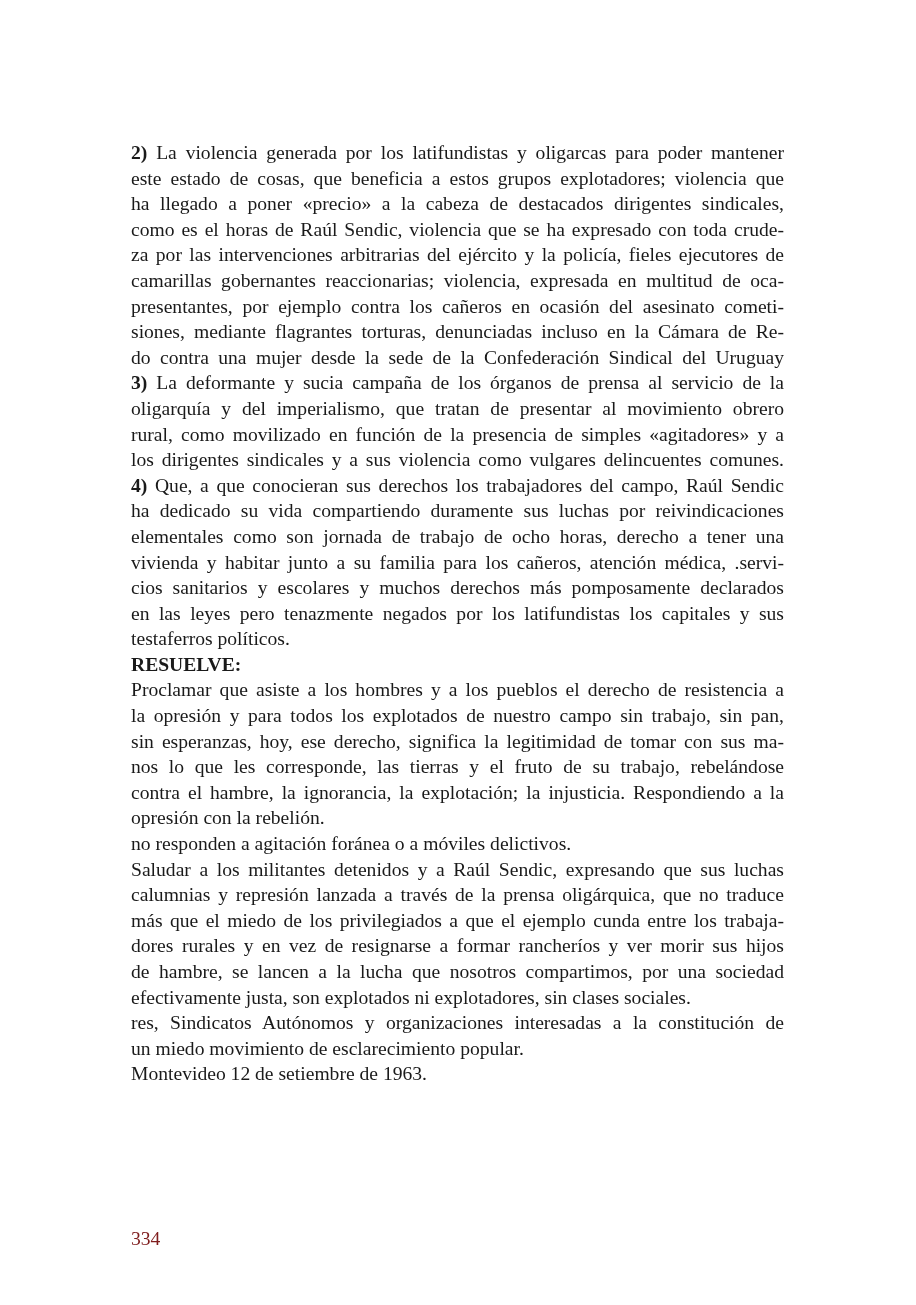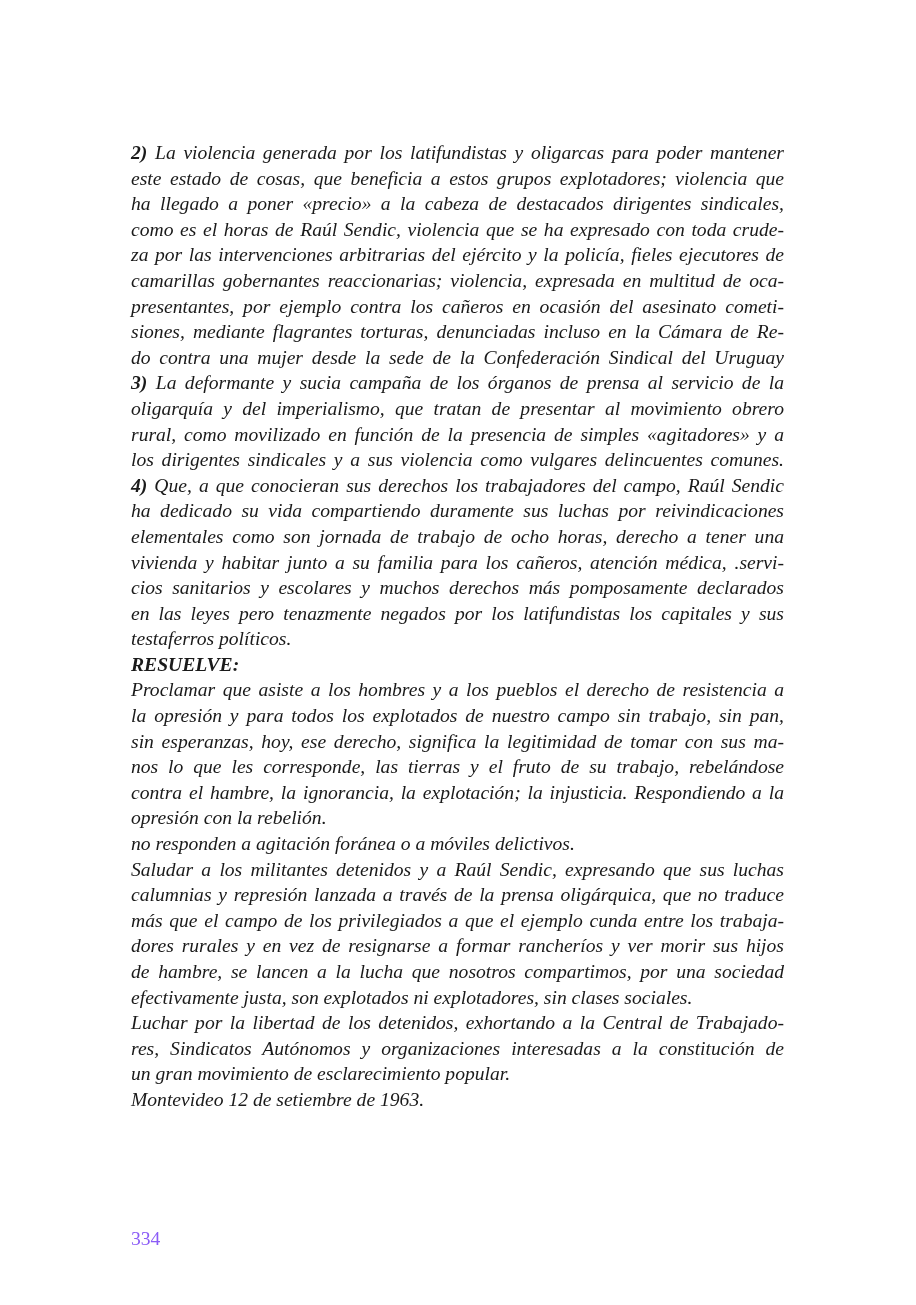--- a/index.html
+++ b/index.html
@@ -13,21 +13,20 @@
       position: relative;
       overflow: hidden;
       font-family: "Liberation Serif", "DejaVu Serif", serif;
       color: #1a1a1a;
     }
     .page {
       position: absolute;
       left: 131px;
       top: 140px;
       width: 653px;
-      font-style: italic;
     }
     .line {
       display: block;
       height: 25.6px;
       line-height: 25.6px;
       font-size: 19.6px;
       text-align: justify;
       text-align-last: justify;
       white-space: nowrap;
       overflow: visible;
@@ -41,21 +40,21 @@
     }
     .heading {
       text-align-last: left;
     }
     .page-number {
       position: absolute;
       left: 131px;
       top: 1226px;
       font-size: 19.6px;
       line-height: 25px;
-      color: #8b5cf6;
+      color: #7f1d1d;
     }
   </style>
 </head>
 <body>
 
 <div class="page">
 
   <div>
     <span class="line"><span class="bold">2)</span><span> La violencia generada por los latifundistas y oligarcas para poder mantener</span></span>
     <span class="line">este estado de cosas, que beneficia a estos grupos explotadores; violencia que</span>
@@ -96,28 +95,27 @@
     <span class="line last">opresión con la rebelión.</span>
   </div>
 
   <div>
     <span class="line last">no responden a agitación foránea o a móviles delictivos.</span>
     <span class="line">Saludar a los militantes detenidos y a Raúl Sendic, expresando que sus luchas</span>
   </div>
 
   <div>
     <span class="line">calumnias y represión lanzada a través de la prensa oligárquica, que no traduce</span>
-    <span class="line">más que el campo de los privilegiados a que el ejemplo cunda entre los trabaja-</span>
+    <span class="line">más que el miedo de los privilegiados a que el ejemplo cunda entre los trabaja-</span>
     <span class="line">dores rurales y en vez de resignarse a formar rancheríos y ver morir sus hijos</span>
     <span class="line">de hambre, se lancen a la lucha que nosotros compartimos, por una sociedad</span>
     <span class="line last">efectivamente justa, son explotados ni explotadores, sin clases sociales.</span>
   </div>
 
   <div>
-    <span class="line">Luchar por la libertad de los detenidos, exhortando a la Central de Trabajado-</span>
     <span class="line">res, Sindicatos Autónomos y organizaciones interesadas a la constitución de</span>
-    <span class="line last">un gran movimiento de esclarecimiento popular.</span>
+    <span class="line last">un miedo movimiento de esclarecimiento popular.</span>
   </div>
 
   <span class="line last">Montevideo 12 de setiembre de 1963.</span>
 </div>
 
 <div class="page-number">334</div>
 
 </body></html>

